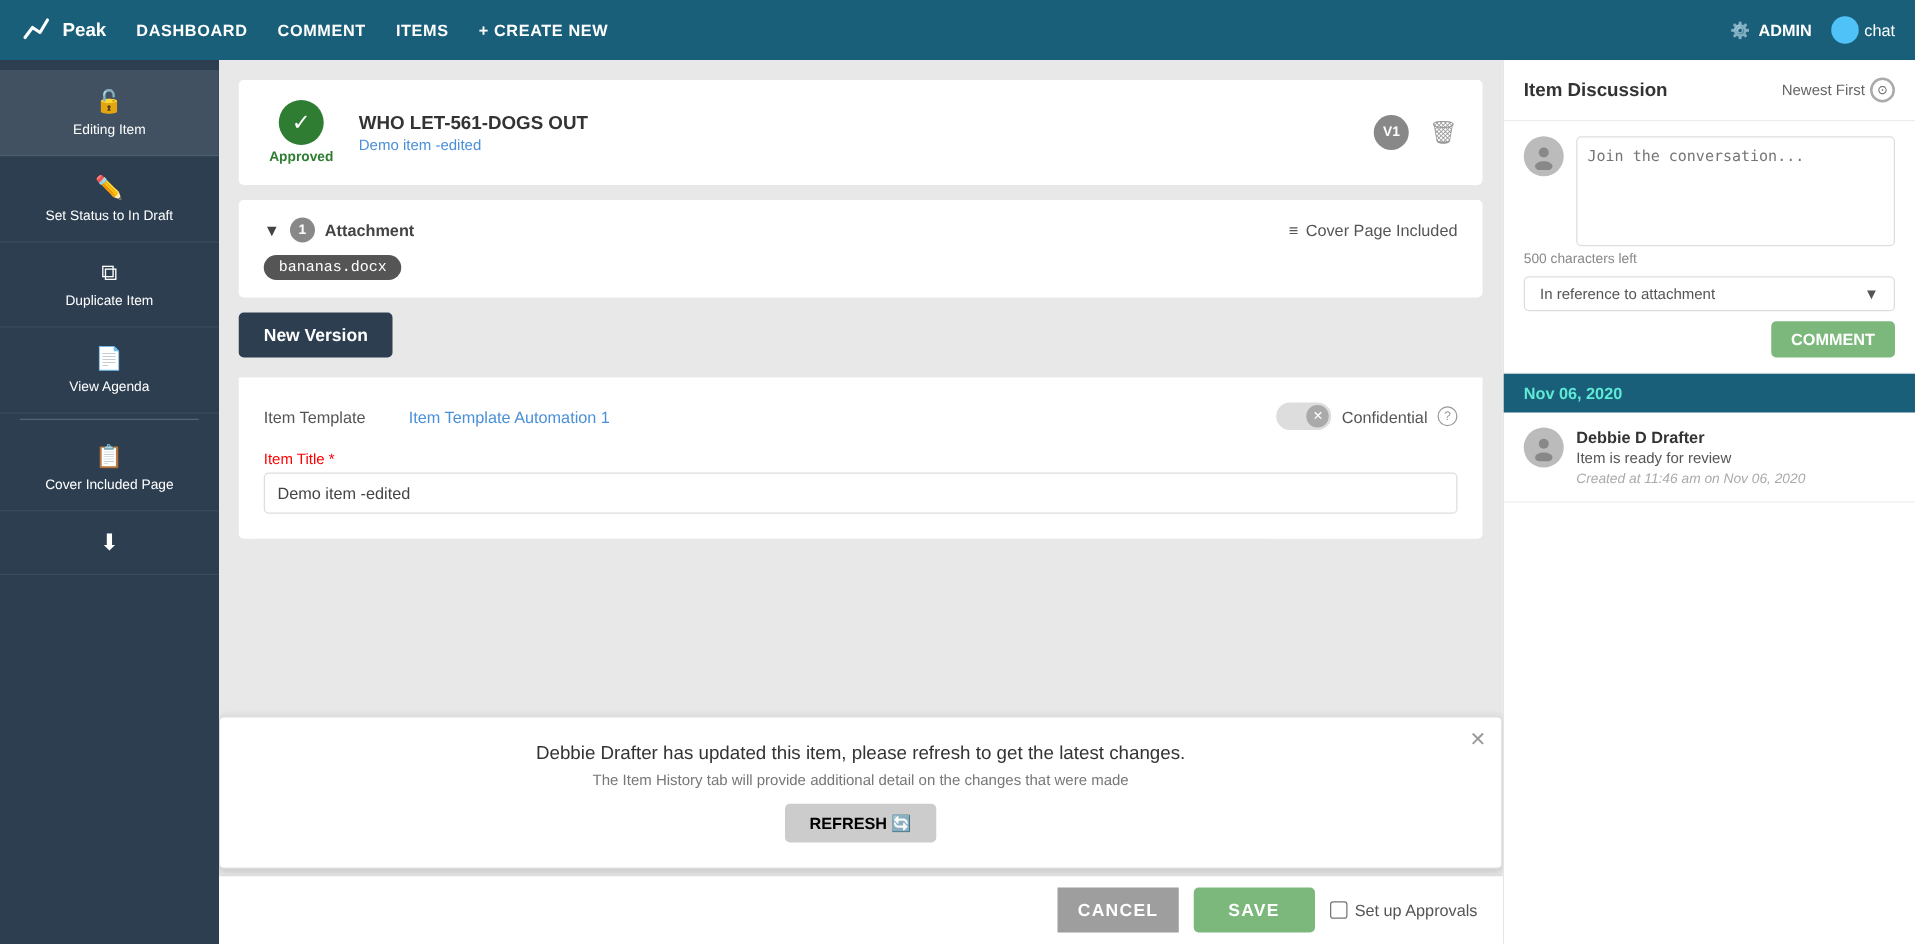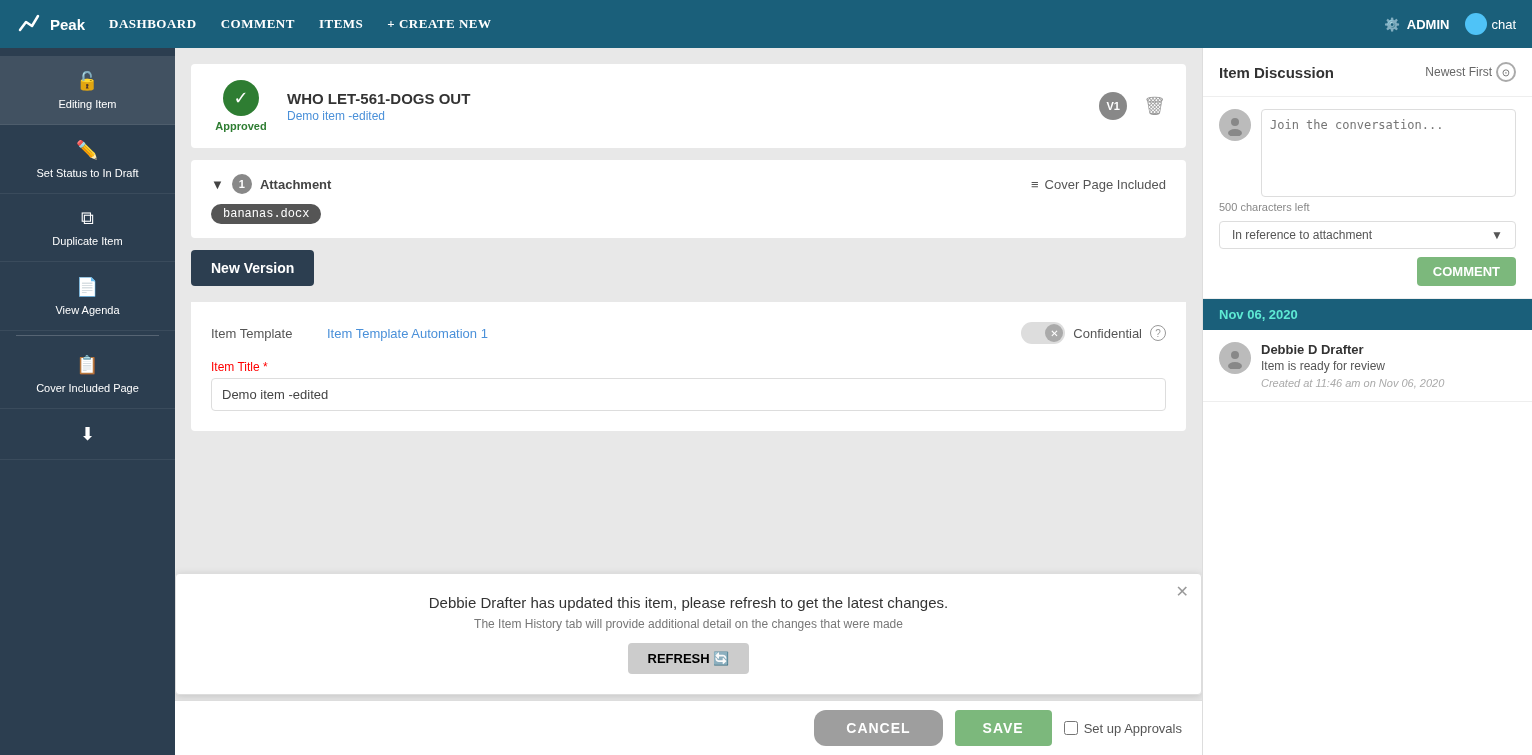--- a/index.html
+++ b/index.html
@@ -15,21 +15,21 @@
       color: white;
       position: fixed;
       top: 0; left: 0; right: 0;
       z-index: 100;
     }
     .topnav-logo {
       display: flex; align-items: center; gap: 6px; font-weight: bold; font-size: 15px; margin-right: 24px;
     }
     .topnav-logo svg { width: 28px; height: 28px; }
     .topnav-nav { display: flex; gap: 24px; align-items: center; font-size: 13px; font-weight: 600; letter-spacing: 0.5px; }
-    .topnav-nav span { cursor: pointer; font-family: Liberation Serif, serif; }
+    .topnav-nav span { cursor: pointer; }
     .topnav-create { display: flex; align-items: center; gap: 4px; cursor: pointer; }
     .topnav-right { margin-left: auto; display: flex; align-items: center; gap: 16px; }
     .topnav-admin { display: flex; align-items: center; gap: 6px; font-size: 13px; font-weight: 600; }
     .topnav-chat { display: flex; align-items: center; gap: 4px; font-size: 13px; }
     .chat-dot { width: 22px; height: 22px; background: #4fc3f7; border-radius: 50%; }
 
     
     .sidebar {
       position: fixed;
       left: 0; top: 48px; bottom: 0;
@@ -177,22 +177,22 @@
       background: white;
       display: flex;
       align-items: center;
       justify-content: flex-end;
       gap: 12px;
       padding: 0 20px;
       border-top: 1px solid #ddd;
       z-index: 80;
     }
     .cancel-btn {
-      background: #9e9e9e; color: white; border: none; border-radius: 12px;
-      padding: 10px 32px; font-size: 14px; font-weight: 600; cursor: pointer; letter-spacing: 1px;
+      background: #9e9e9e; color: white; border: none; border-radius: 0;
+      padding: 10px 16px; font-size: 14px; font-weight: 600; cursor: pointer; letter-spacing: 1px;
     }
     .save-btn {
       background: #7cb87c; color: white; border: none; border-radius: 4px;
       padding: 10px 28px; font-size: 14px; font-weight: 600; cursor: pointer; letter-spacing: 1px;
     }
     .set-approvals { display: flex; align-items: center; gap: 6px; font-size: 13px; color: #555; }
     .checkbox { width: 14px; height: 14px; border: 1px solid #aaa; display: inline-block; }
 
     
     .right-panel {

